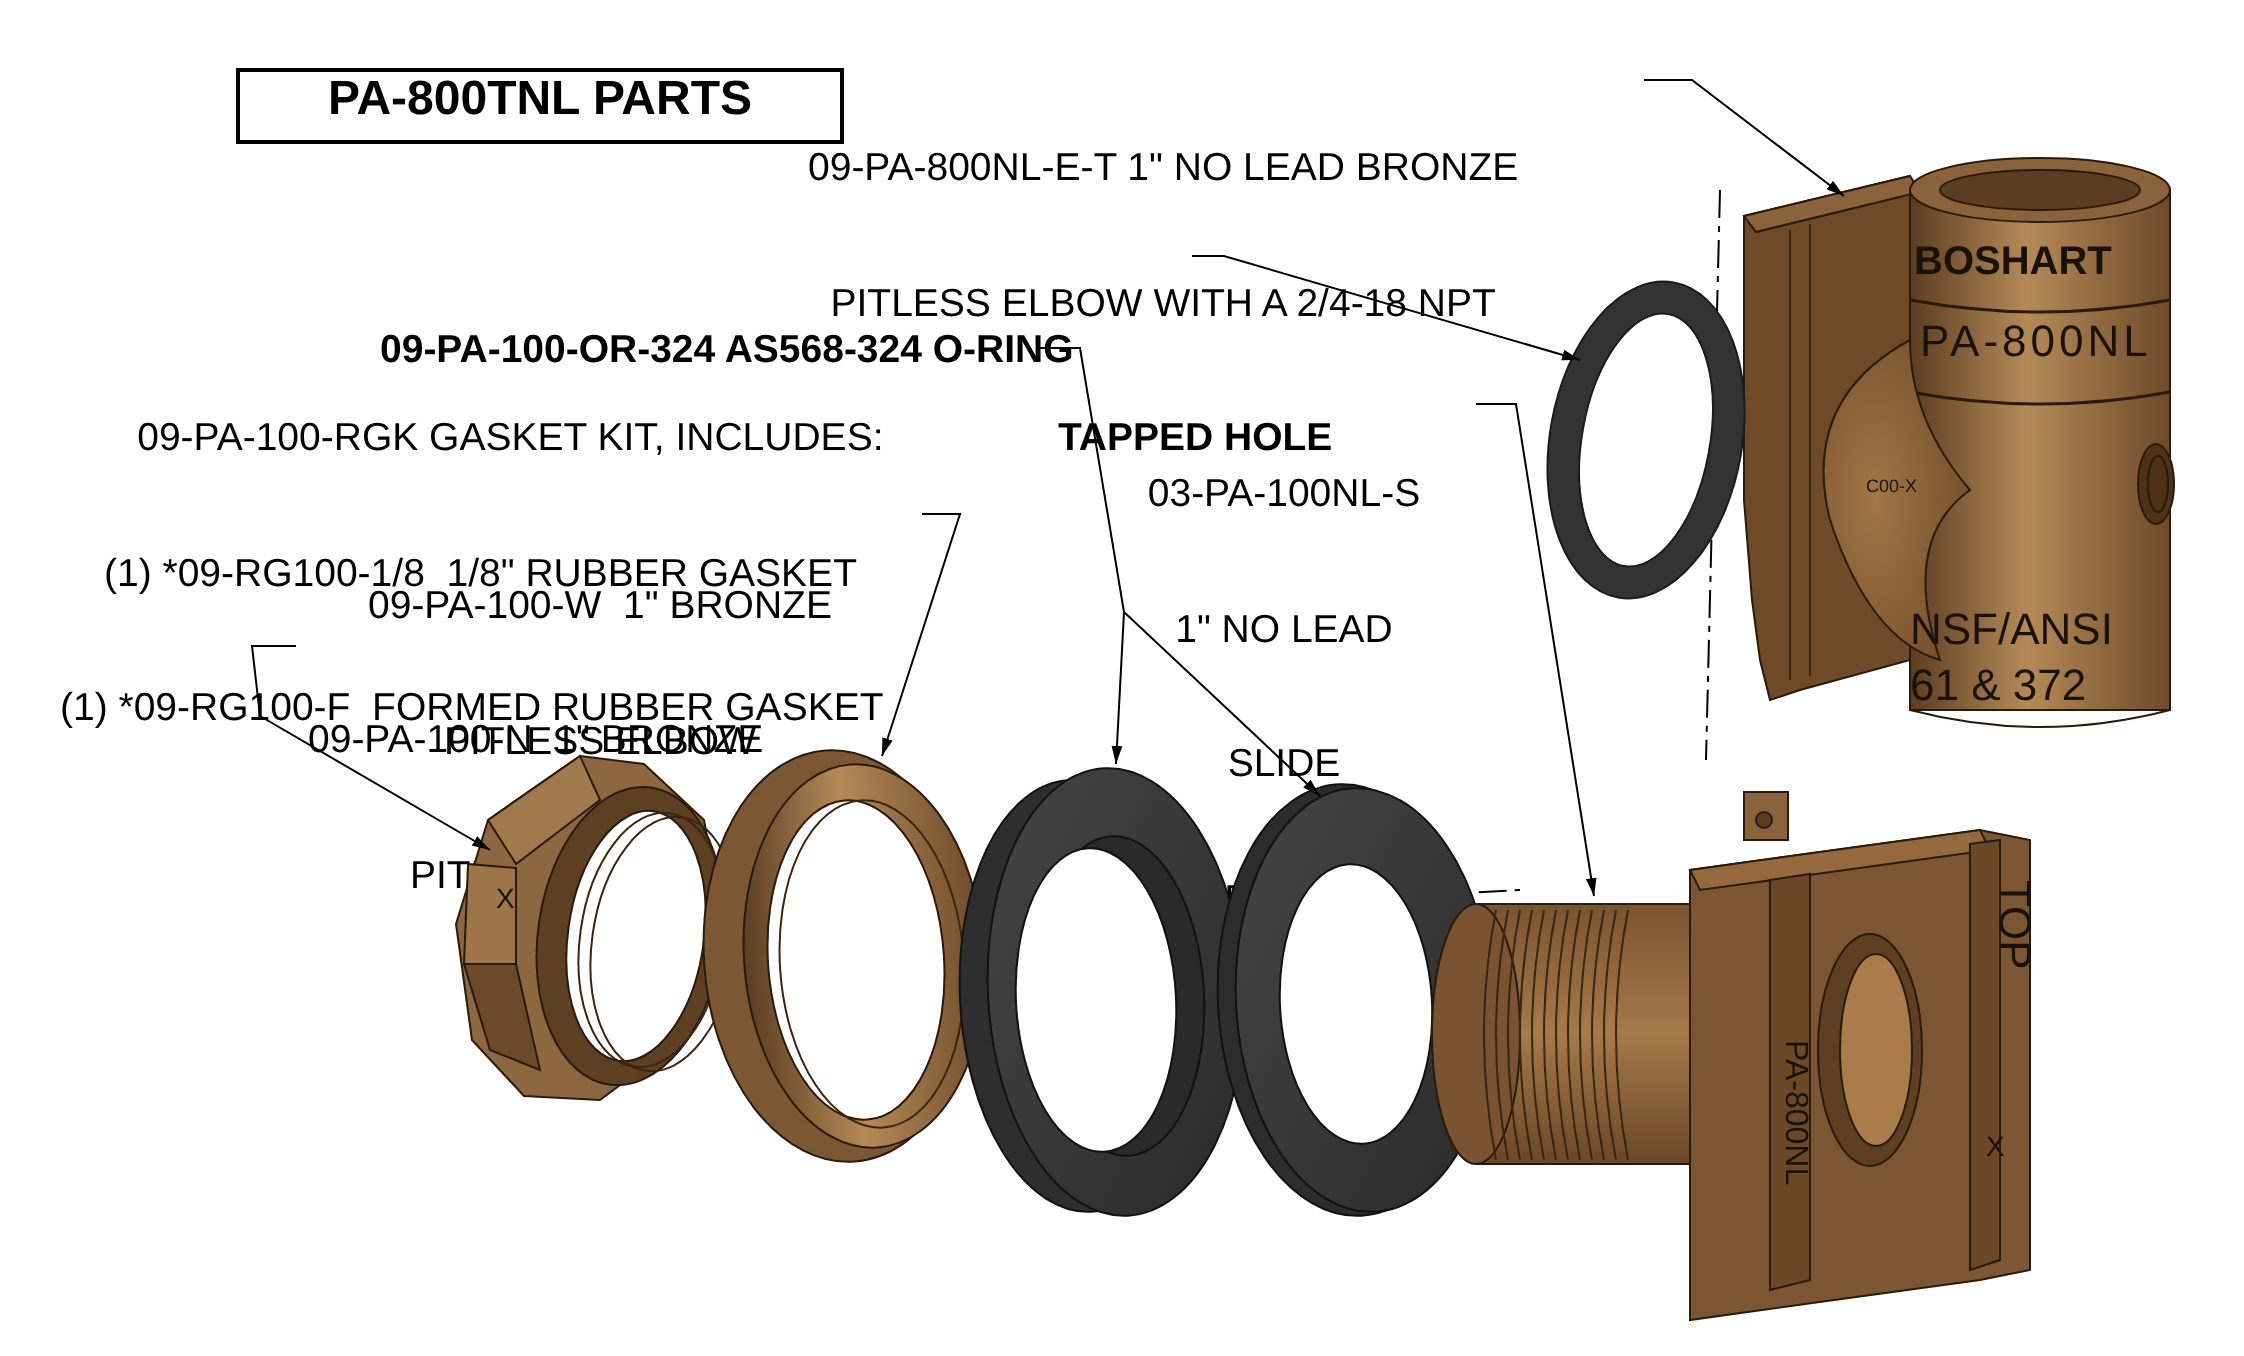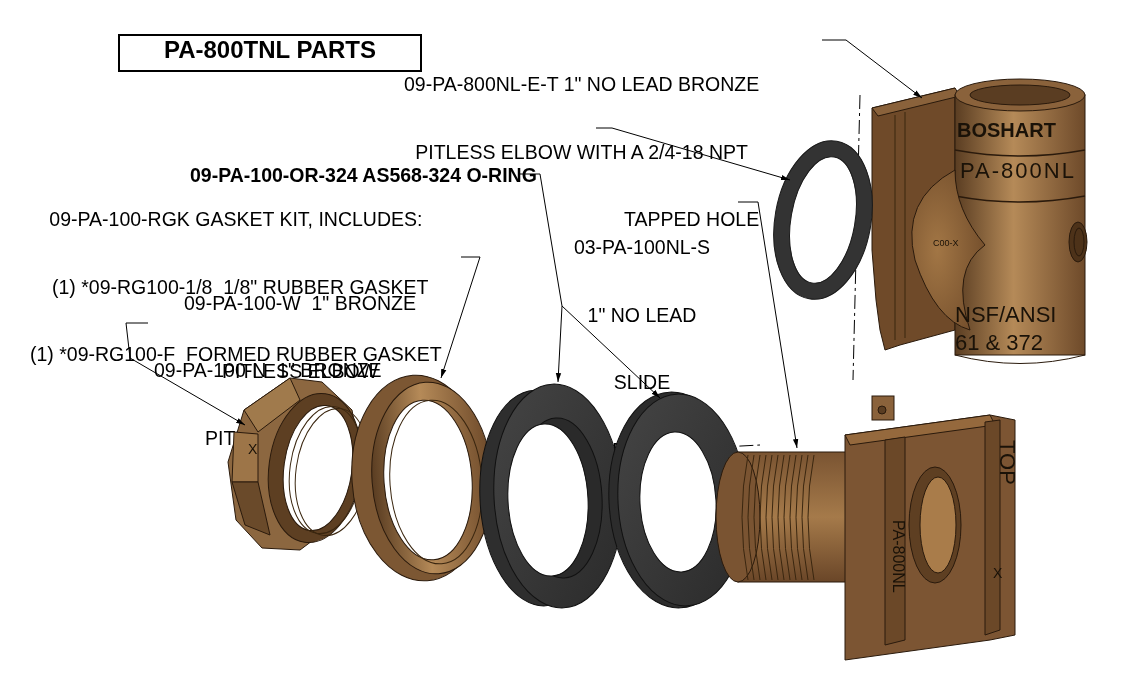--- a/index.html
+++ b/index.html
@@ -13,29 +13,29 @@
 </head>
 <body>
 
 <div class="title-box">
     <span>PA-800TNL PARTS</span>
   </div>
 
 <div class="lbl" style="left:404px;top:28px;">
   <div>09-PA-800NL-E-T 1" NO LEAD BRONZE</div>
   <div>PITLESS ELBOW WITH A 2/4-18 NPT</div>
-  <div style="text-align:right;padding-left:32px;">TAPPED HOLE</div>
+  <div style="text-align:center;padding-left:32px;font-weight:bold;">TAPPED HOLE</div>
 </div>
 
 <div class="lbl" style="left:190px;top:119px;font-weight:bold;">
   <div>09-PA-100-OR-324 AS568-324 O-RING</div>
 </div>
 
 <div class="lbl" style="left:30px;top:163px;text-align:right;">
-  <div style="text-align:center;">09-PA-100-RGK GASKET KIT, INCLUDES:</div>
+  <div style="text-align:right;">09-PA-100-RGK GASKET KIT, INCLUDES:</div>
   <div style="text-align:left;padding-left:22px;">(1) *09-RG100-1/8  1/8" RUBBER GASKET</div>
   <div style="text-align:left;">(1) *09-RG100-F  FORMED RUBBER GASKET</div>
 </div>
 
 <div class="lbl" style="left:571px;top:191px;">
   <div>03-PA-100NL-S</div>
   <div>1" NO LEAD</div>
   <div>SLIDE</div>
   <div>PITLESS SLIDE</div>
 </div>

